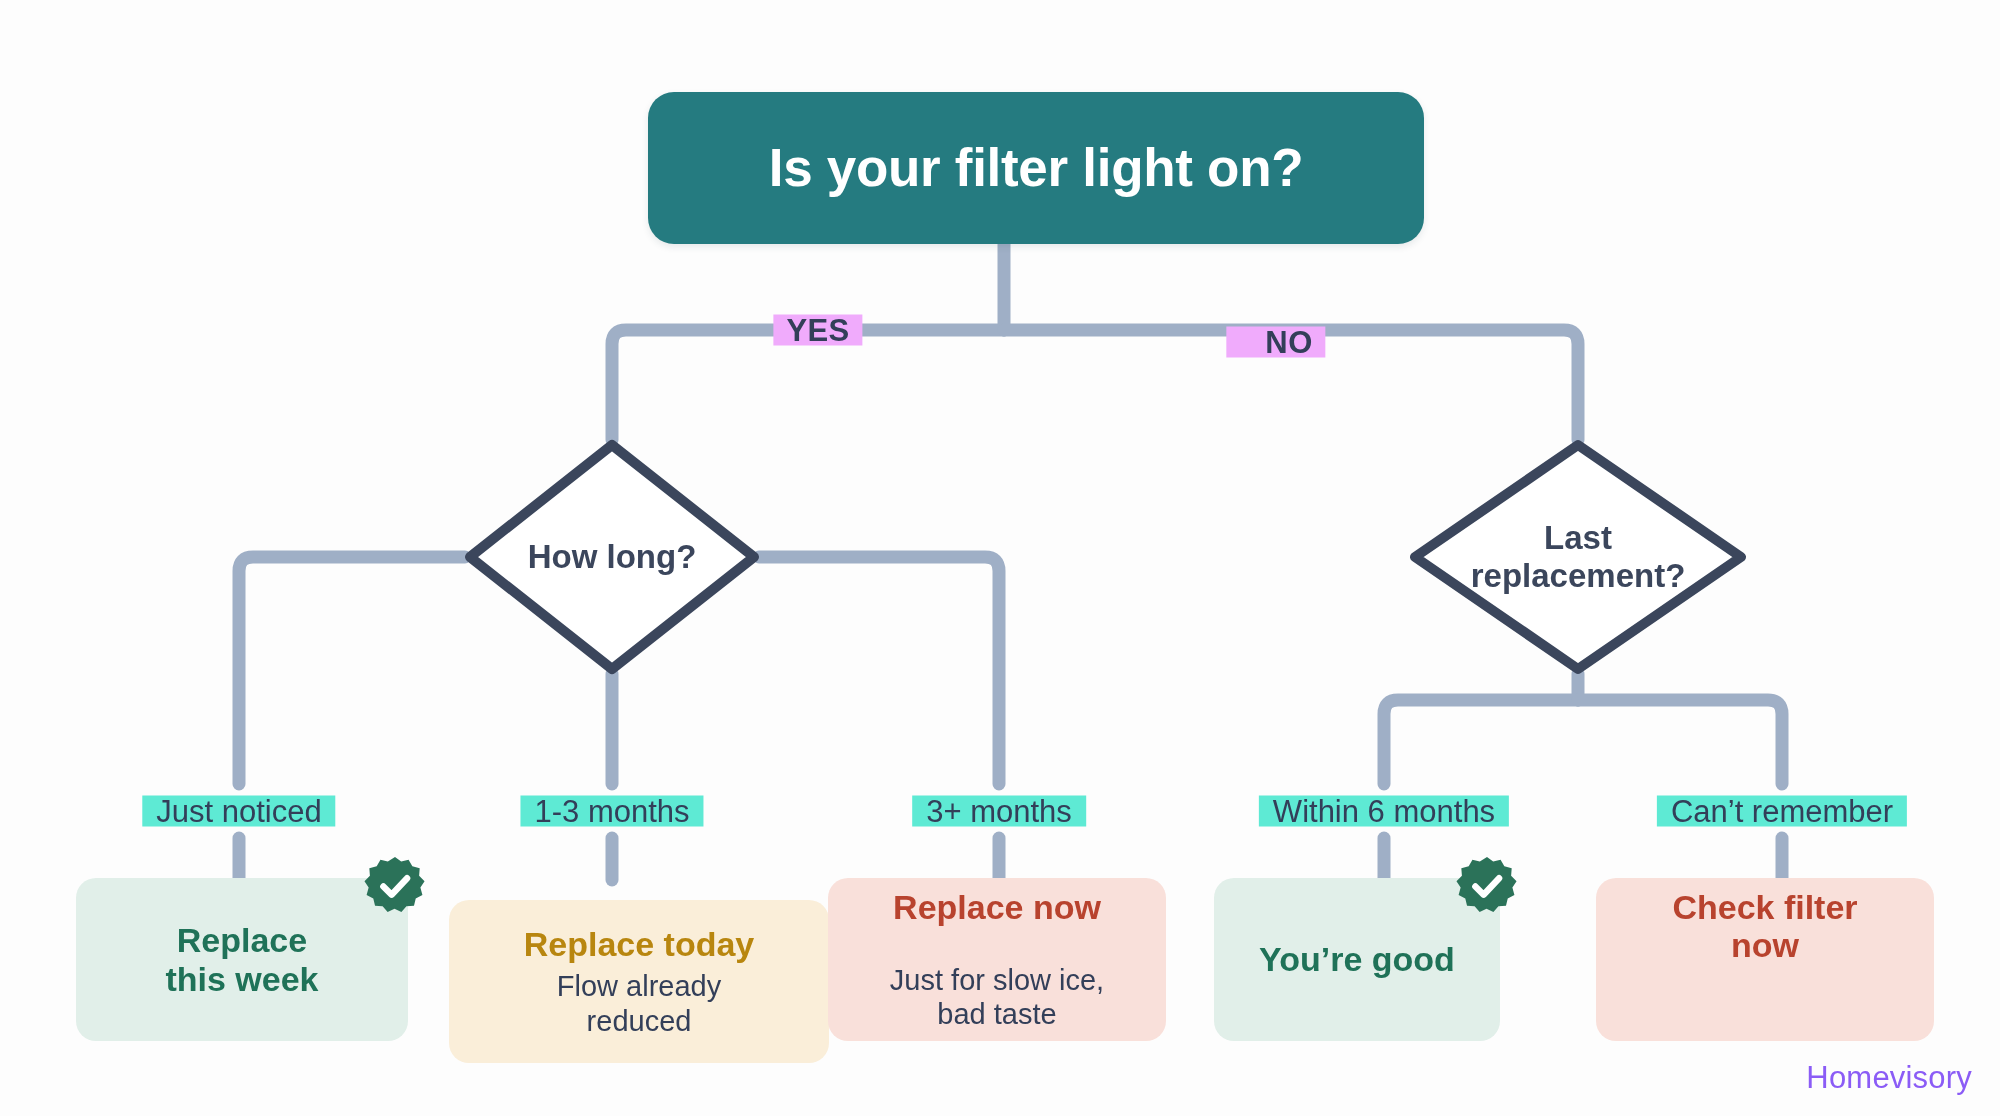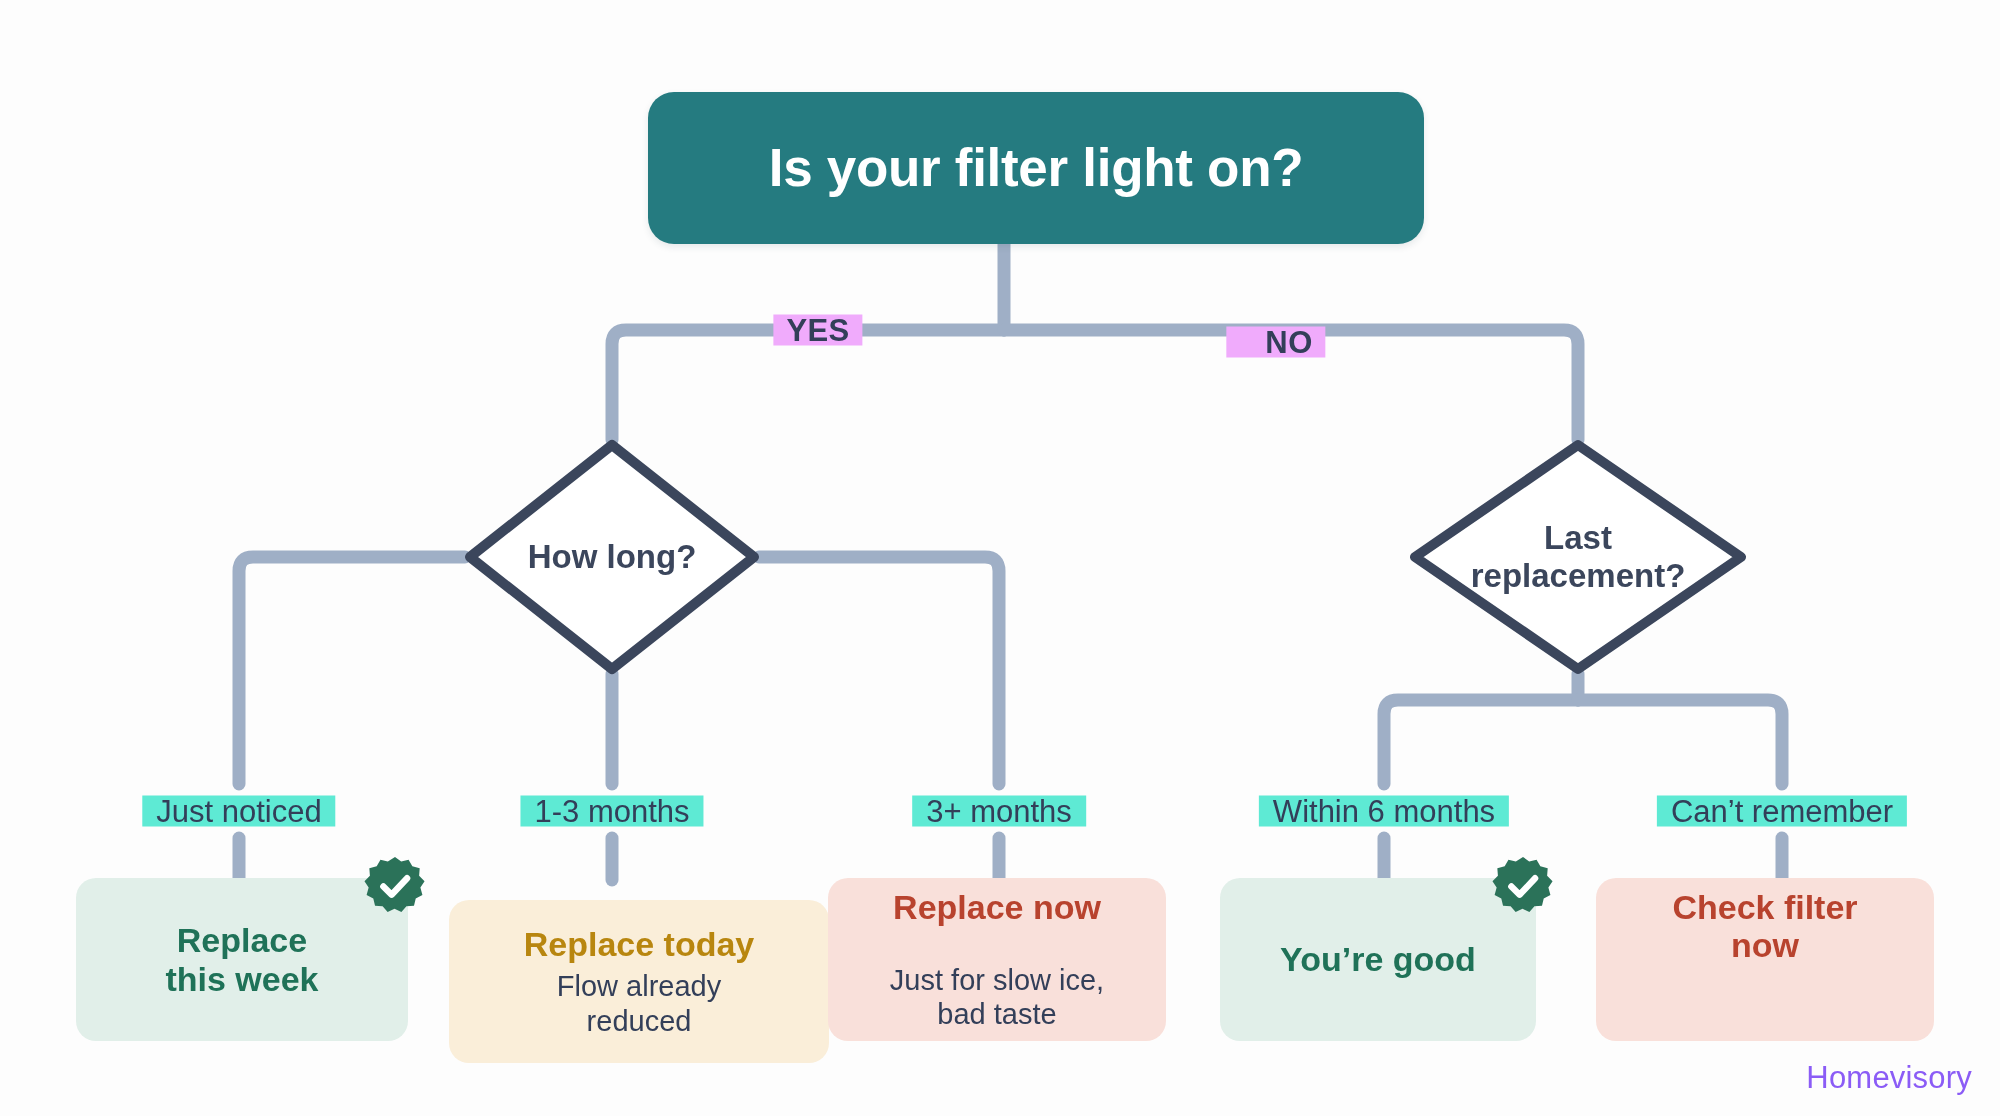--- a/index.html
+++ b/index.html
@@ -232,21 +232,21 @@
   </div>
 
   <div class="card urgent" style="left:828px; top:878px; width:338px; height:163px;">
     <div class="card-title">Replace now</div>
     <div class="card-sub">
       <div>Just for slow ice,</div>
       <div>bad taste</div>
     </div>
   </div>
 
-  <div class="card good" style="left:1214px; top:878px; width:316px; height:163px;margin-left:6px;">
+  <div class="card good" style="left:1214px; top:878px; width:286px; height:163px;">
     <div class="card-title">You’re good</div>
     <div class="seal">
       <svg viewBox="0 0 64 64" width="62" height="62">
         <path fill="#2b7259" d="M32 2 l6.4 4.6 7.6 -1.8 3.9 6.8 7.6 2.1 -0.6 7.8 5.6 5.5 -4.3 6.6 2.1 7.6 -6.9 3.7 -1.8 7.6 -7.8 0.5 -5.2 5.9 -7.1 -3.3 -7.1 3.3 -5.2 -5.9 -7.8 -0.5 -1.8 -7.6 -6.9 -3.7 2.1 -7.6 -4.3 -6.6 5.6 -5.5 -0.6 -7.8 7.6 -2.1 3.9 -6.8 7.6 1.8 Z"></path>
         <path fill="none" stroke="#ffffff" stroke-width="6.6" stroke-linecap="round" stroke-linejoin="round" d="M 20 32.5 L 28.5 41 L 44.5 24"></path>
       </svg>
     </div>
   </div>
 
   <div class="card urgent" style="left:1596px; top:878px; width:338px; height:163px;">

